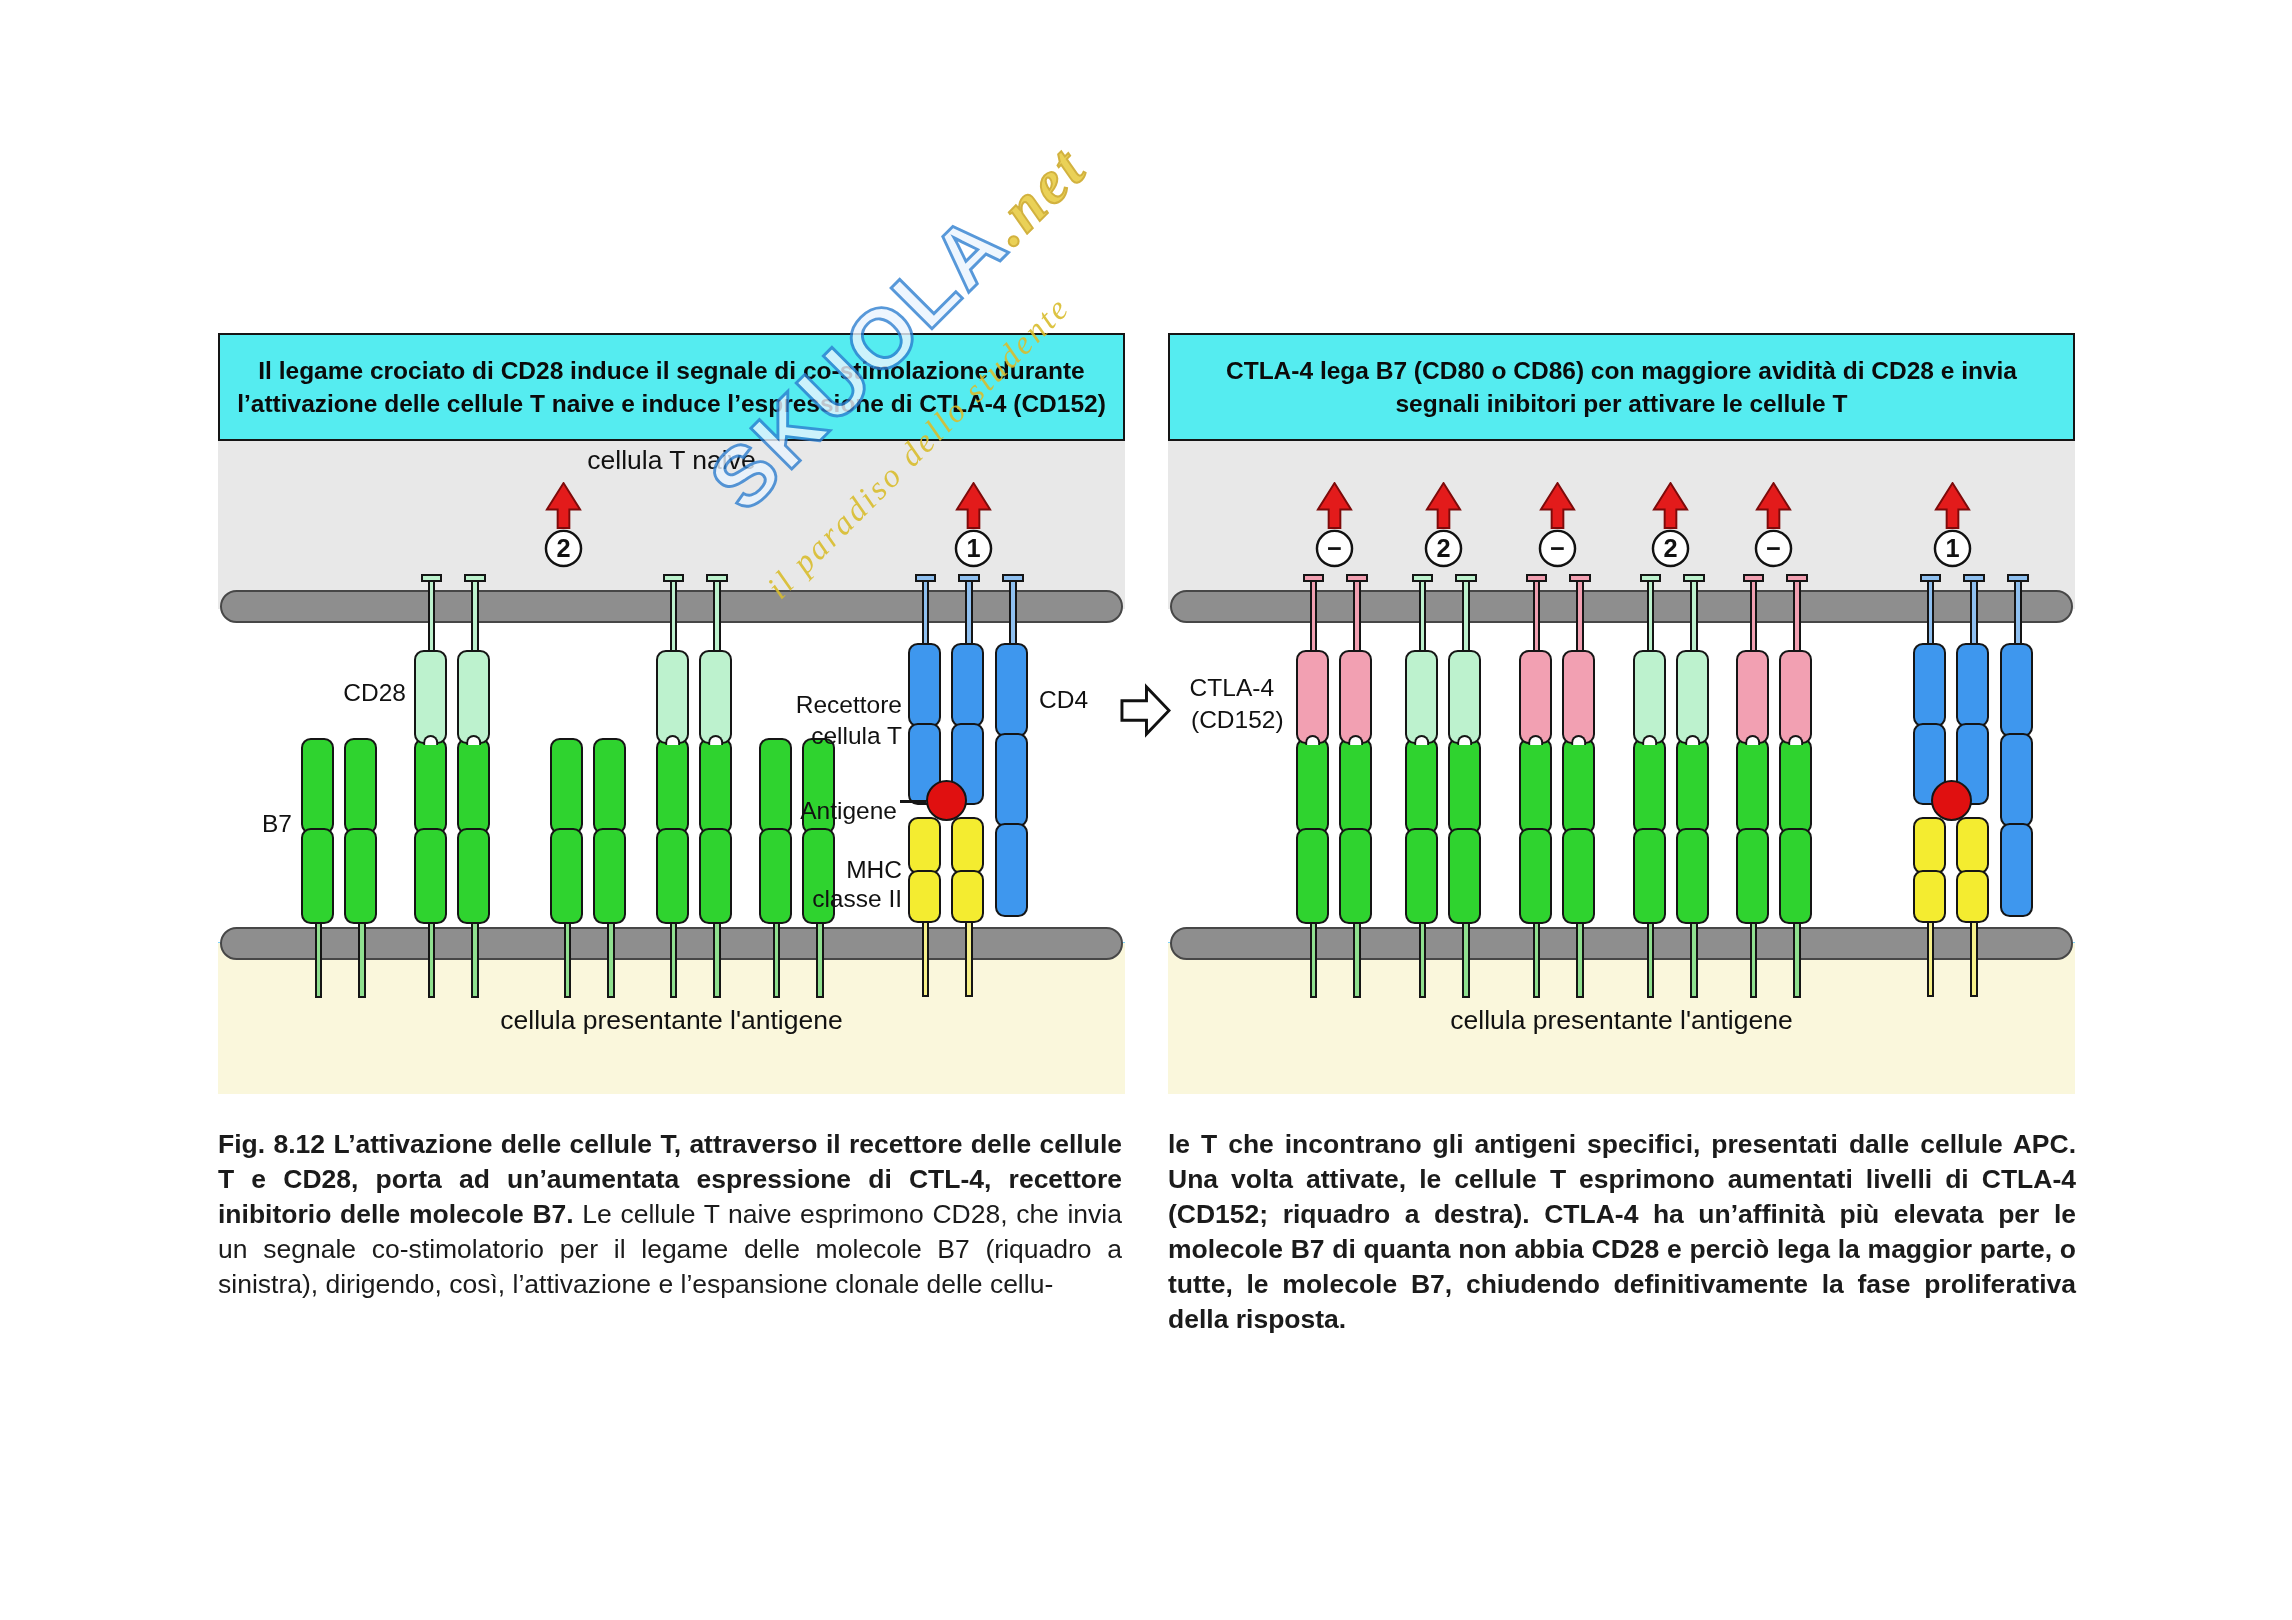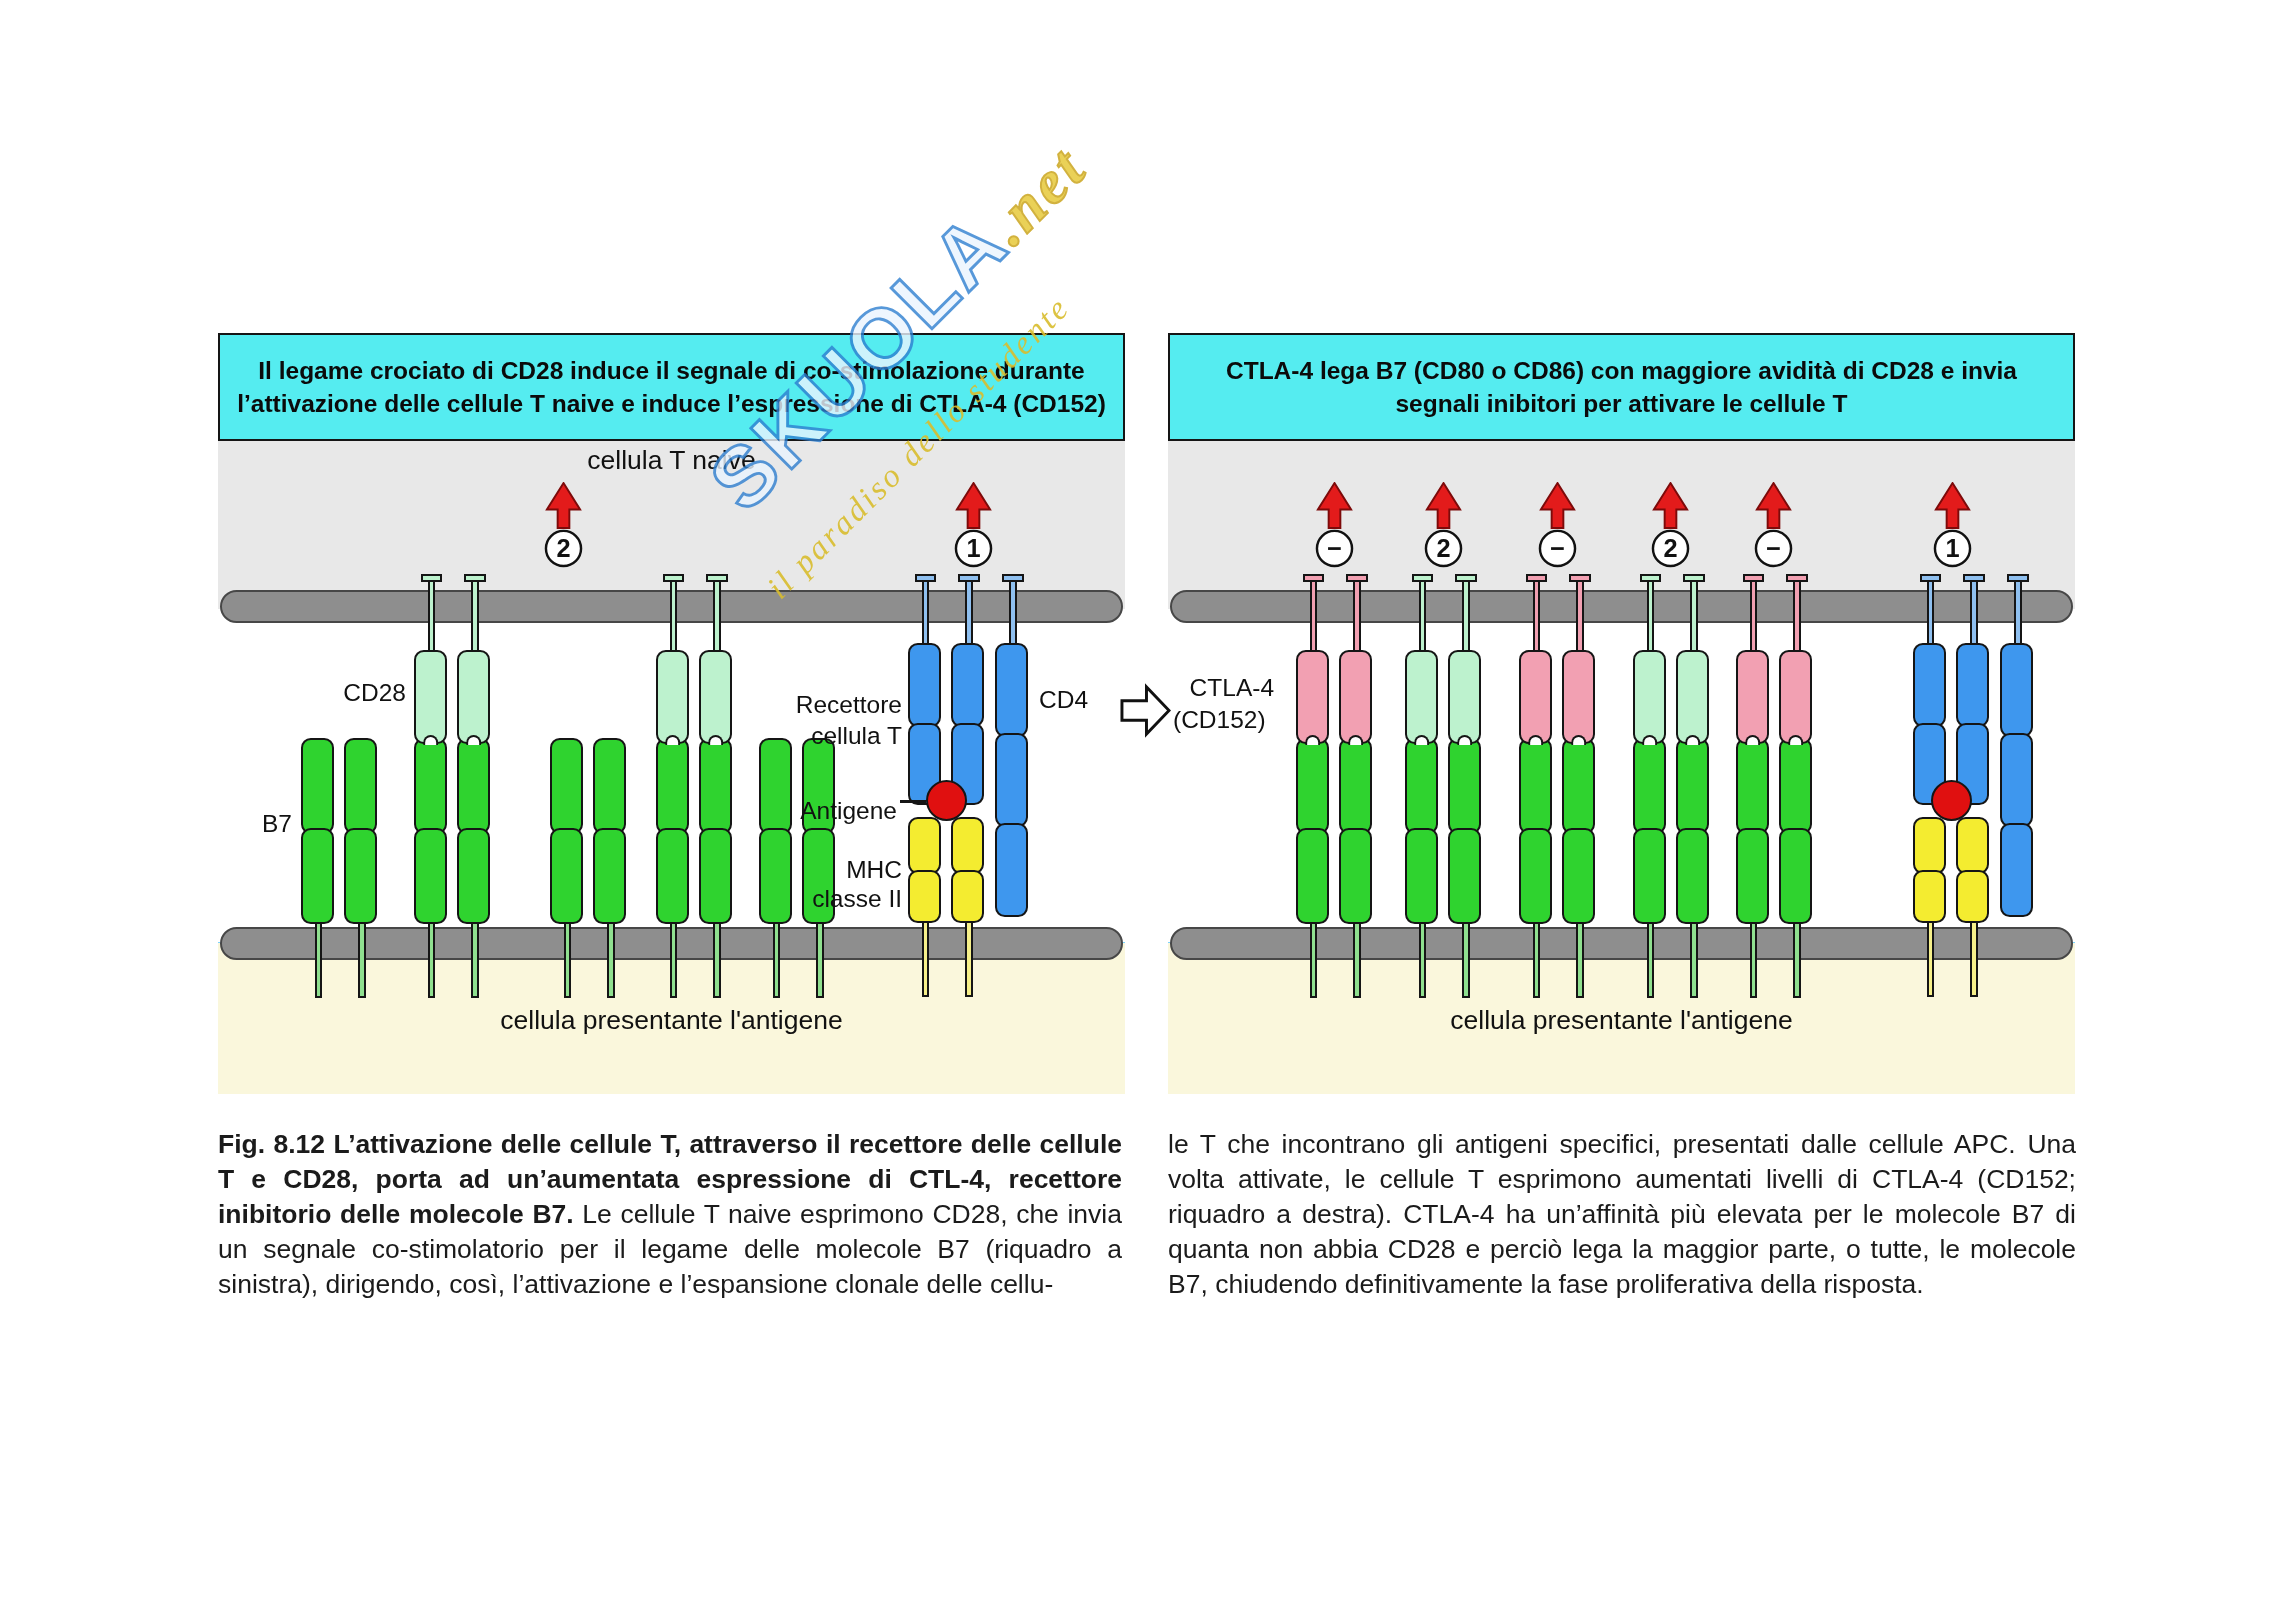--- a/index.html
+++ b/index.html
@@ -48,21 +48,21 @@
   .lbl{position:absolute;font-size:24.5px;color:#111;white-space:nowrap;}
   .ra{text-align:right;margin-top:9px;}
   .ptr{position:absolute;height:2.9px;background:#151515;}
 
   
   .up-arrow{position:absolute;top:149px;}
   #between-arrow{position:absolute;left:1120px;top:682px;}
 
   
   #caption-left{position:absolute;left:218px;top:1127px;width:904px;}
-  #caption-right{position:absolute;left:1168px;top:1127px;width:908px;}
+  #caption-right{position:absolute;left:1168px;top:1127px;width:908px;font-weight:bold;}
   .cap-p{margin:0;text-align:justify;font-size:26.5px;line-height:35px;color:#1b1b1b;}
 
   
   #wm{position:absolute;left:0;top:0;width:2293px;height:1620px;pointer-events:none;z-index:50;}
   #wm-brand{position:absolute;left:691px;top:461px;transform:rotate(-45deg);transform-origin:0 0;
        font-weight:bold;font-size:84px;letter-spacing:3.9px;color:#EAF4FE;
        -webkit-text-stroke:2.9px #2E7FD0;opacity:.8;white-space:nowrap;}
   #wm-suffix{font-size:61px;color:#E6C62E;-webkit-text-stroke:2px #C79F10;
        font-family:"Liberation Serif",serif;font-style:italic;}
   #wm-tag{position:absolute;left:760px;top:580px;transform:rotate(-45deg);transform-origin:0 0;
@@ -327,21 +327,21 @@
           <div class="sg yel" style="left: 0px; top: 296px; height: 53px;"></div>
           <div class="sg yel" style="left: 43px; top: 243px; height: 57px;"></div>
           <div class="sg yel" style="left: 43px; top: 296px; height: 53px;"></div>
           <div class="stem s-yel" style="left: 13.7px; top: 347px; height: 76px;"></div>
           <div class="stem s-yel" style="left: 57px; top: 347px; height: 76px;"></div>
           <div class="antigen" style="left: 17.6px; top: 206px;"></div>
         </div>
       </div>
 
     <div class="lbl" style="left:21.6px;top:341px">CTLA-4</div>
-    <div class="lbl" style="left:5px;top:373px">(CD152)</div>
+    <div class="lbl" style="left:23px;top:373px">(CD152)</div>
 
     <svg class="up-arrow" style="left:147px" width="39" height="88" viewBox="0 0 40 90">
       <polygon points="20,1 37,28 26,28 26,47 14,47 14,28 3,28" fill="#E31B1B" stroke="#7d0a0a" stroke-width="2"></polygon>
       <circle cx="20" cy="68" r="18" fill="#ffffff" stroke="#111" stroke-width="2.5"></circle>
       <text x="20" y="77" text-anchor="middle" font-size="26" font-weight="bold" fill="#111">−</text>
     </svg>
     <svg class="up-arrow" style="left:256px" width="39" height="88" viewBox="0 0 40 90">
       <polygon points="20,1 37,28 26,28 26,47 14,47 14,28 3,28" fill="#E31B1B" stroke="#7d0a0a" stroke-width="2"></polygon>
       <circle cx="20" cy="68" r="18" fill="#ffffff" stroke="#111" stroke-width="2.5"></circle>
       <text x="20" y="77" text-anchor="middle" font-size="26" font-weight="bold" fill="#111">2</text>

